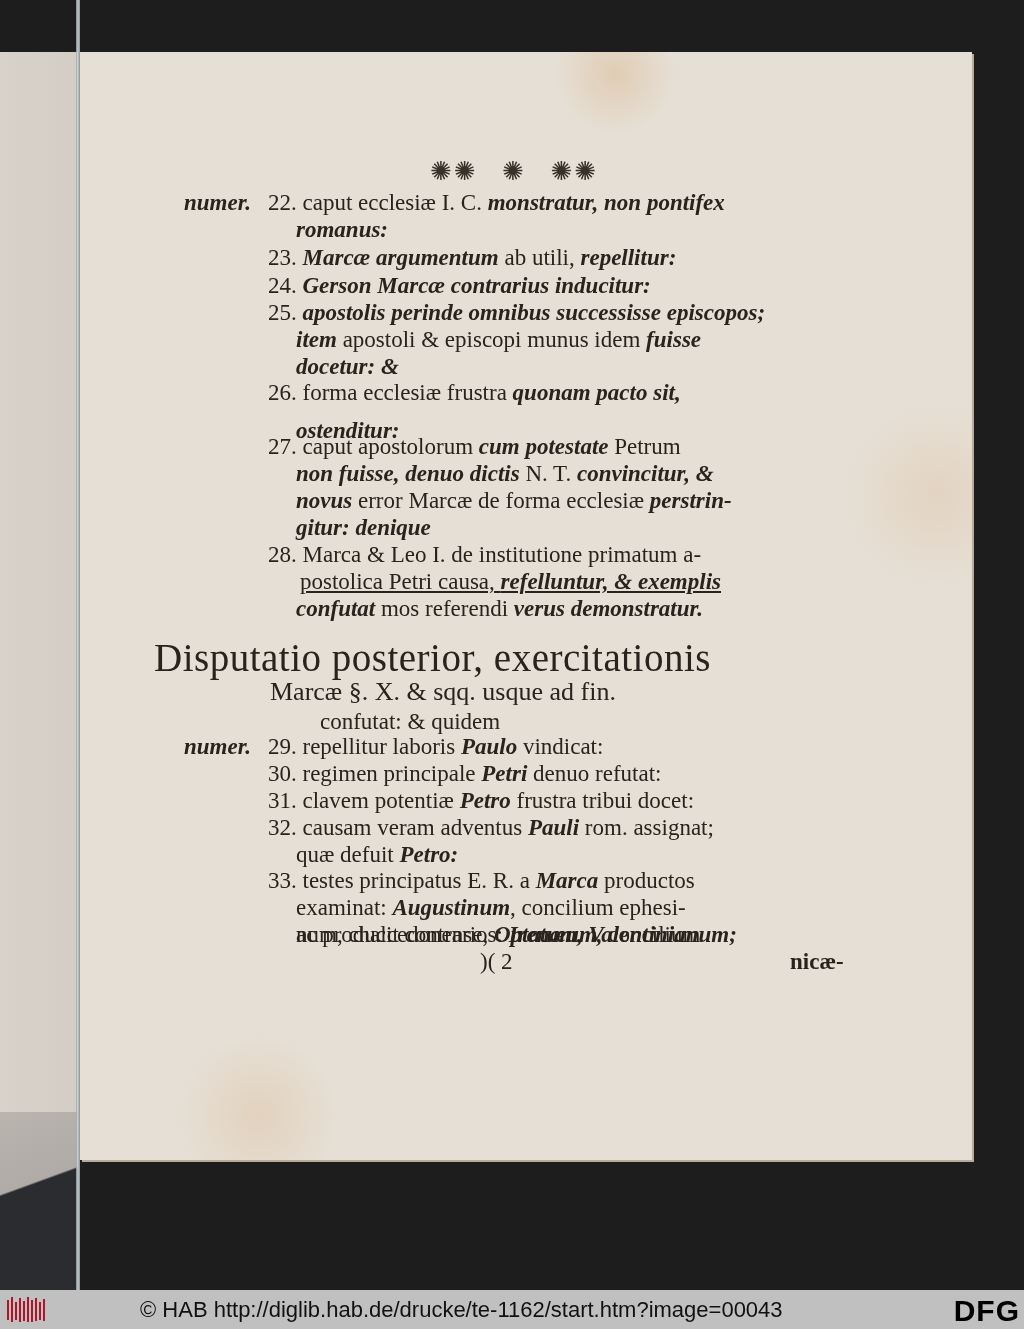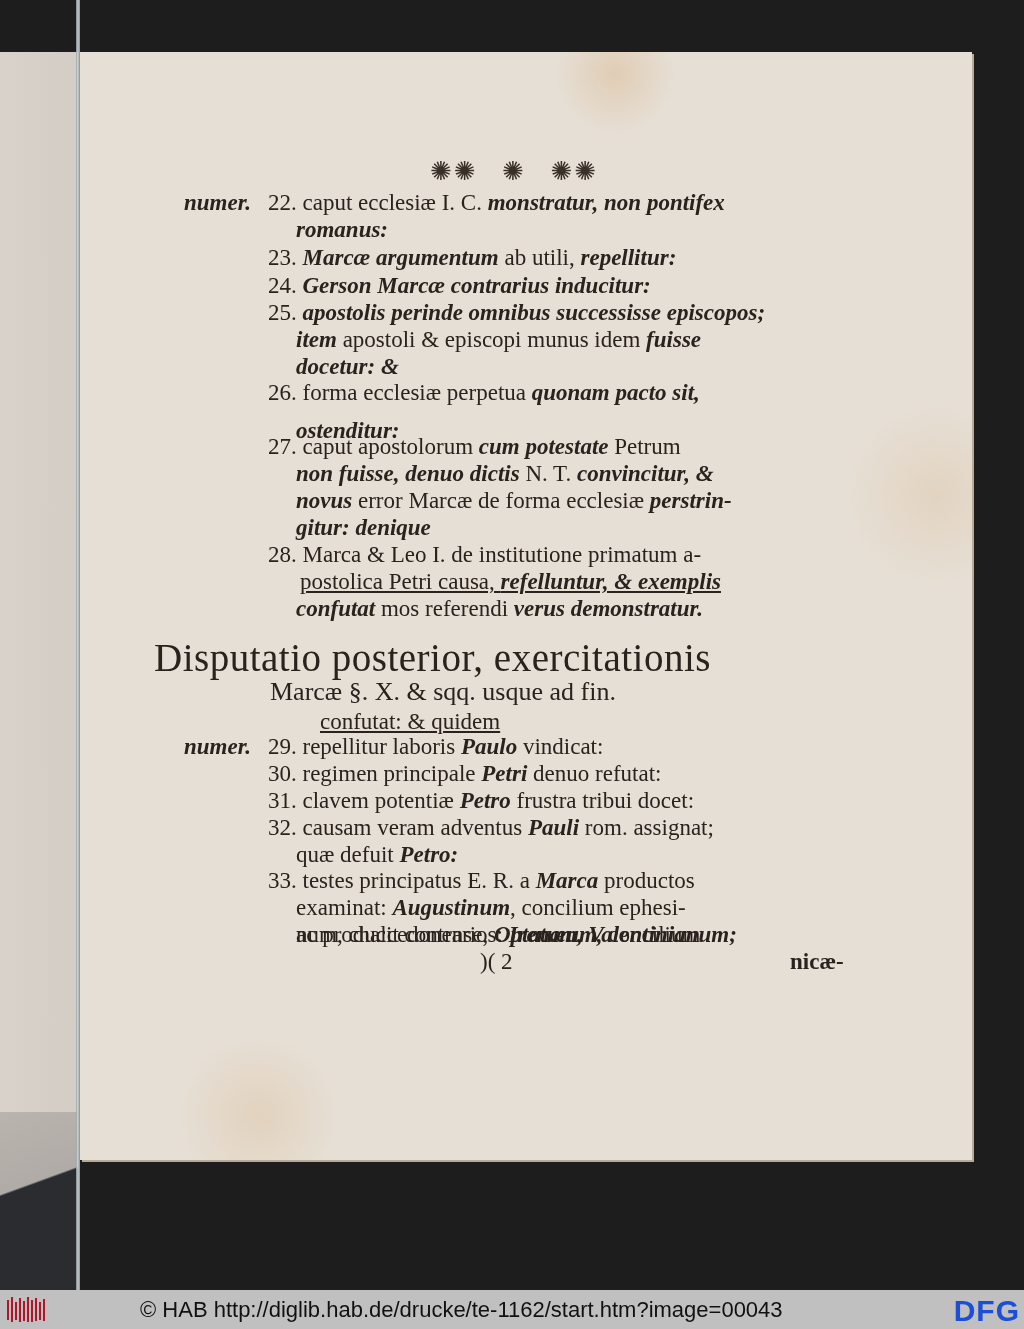--- a/index.html
+++ b/index.html
@@ -46,21 +46,21 @@
   .footer {
     position: absolute; left: 0; top: 1290px; width: 1024px; height: 46px; background: #c0c0c0;
     display: flex; align-items: center;
   }
   .hab-logo { position: absolute; left: 6px; top: 6px; width: 40px; height: 27px; }
   .footer-text {
     position: absolute; left: 140px; top: 7px;
     font-family: "Liberation Sans", "DejaVu Sans", sans-serif; font-size: 22px; color: #111;
   }
   .dfg { position: absolute; right: 4px; top: 6px; font-family: "Liberation Sans", "DejaVu Sans", sans-serif;
-         font-weight: bold; font-size: 30px; color: #1d4ed8; letter-spacing: 1px; line-height: 30px; }
+         font-weight: bold; font-size: 30px; color: #000000; letter-spacing: 1px; line-height: 30px; }
 </style>
 </head>
 <body>
 
 <div class="scan"></div>
 <div class="facing"></div>
 <div class="facing-shadow"></div>
 <div class="glass-line"></div>
 
 <div class="page">
@@ -72,34 +72,34 @@
     </div>
 
     <div id="sec1">
         <div class="line" style="top: 138px; left: 188px;"><span class="it" style="position: absolute; left: -84px;">numer.</span><span class="num">22.</span><span> caput ecclesiæ I. C. </span><span class="it">monstratur, non pontifex</span></div>
         <div class="line" style="top: 165px; left: 216px;"><span class="it">romanus:</span></div>
         <div class="line" style="top: 193px; left: 188px;"><span class="num">23.</span><span class="it"> Marcæ argumentum</span><span> ab utili, </span><span class="it">repellitur:</span></div>
         <div class="line" style="top: 221px; left: 188px;"><span class="num">24.</span><span class="it"> Gerson Marcæ contrarius inducitur:</span></div>
         <div class="line" style="top: 248px; left: 188px;"><span class="num">25.</span><span class="it"> apostolis perinde omnibus successisse episcopos;</span></div>
         <div class="line" style="top: 275px; left: 216px;"><span class="it">item</span><span> apostoli &amp; episcopi munus idem </span><span class="it">fuisse</span></div>
         <div class="line" style="top: 302px; left: 216px;"><span class="it">docetur: &amp;</span></div>
-        <div class="line" style="top: 328px; left: 188px;"><span class="num">26.</span><span> forma ecclesiæ perpetua </span><span class="it">quonam pacto sit,</span></div>
+        <div class="line" style="top: 328px; left: 188px;"><span class="num">26.</span><span> forma ecclesiæ frustra </span><span class="it">quonam pacto sit,</span></div>
         <div class="line" style="top: 366px; left: 216px;"><span class="it">ostenditur:</span></div>
         <div class="line" style="top: 382px; left: 188px;"><span class="num">27.</span><span> caput apostolorum </span><span class="it">cum potestate</span><span> Petrum</span></div>
         <div class="line" style="top: 409px; left: 216px;"><span class="it">non fuisse, denuo dictis</span><span> N. T. </span><span class="it">convincitur, &amp;</span></div>
         <div class="line" style="top: 436px; left: 216px;"><span class="it">novus</span><span> error Marcæ de forma ecclesiæ </span><span class="it">perstrin-</span></div>
         <div class="line" style="top: 463px; left: 216px;"><span class="it">gitur: denique</span></div>
         <div class="line" style="top: 490px; left: 188px; text-align: right;"><span class="num">28.</span><span> Marca &amp; Leo I. de institutione primatum a-</span></div>
         <div class="line" style="top: 517px; left: 220px; text-decoration: underline;"><span>postolica Petri causa, </span><span class="it">refelluntur, &amp; exemplis</span></div>
         <div class="line" style="top: 544px; left: 216px;"><span class="it">confutat</span><span> mos referendi </span><span class="it">verus demonstratur.</span></div>
       </div>
 
     <div class="heading h1" style="left:74px; top:583px;">Disputatio posterior, exercitationis</div>
     <div class="heading h2" style="left:190px; top:625px;">Marcæ §. X. &amp; sqq. usque ad fin.</div>
-    <div class="heading h3" style="left:240px; top:657px;text-decoration:underline;">confutat: &amp; quidem</div>
+    <div class="heading h3" style="left:240px; top:657px;">confutat: &amp; quidem</div>
 
     <div id="sec2">
         <div class="line" style="top: 682px; left: 188px;"><span class="it" style="position: absolute; left: -84px;">numer.</span><span class="num">29.</span><span> repellitur laboris </span><span class="it">Paulo</span><span> vindicat:</span></div>
         <div class="line" style="top: 709px; left: 188px;"><span class="num">30.</span><span> regimen principale </span><span class="it">Petri</span><span> denuo refutat:</span></div>
         <div class="line" style="top: 736px; left: 188px;"><span class="num">31.</span><span> clavem potentiæ </span><span class="it">Petro</span><span> frustra tribui docet:</span></div>
         <div class="line" style="top: 763px; left: 188px;"><span class="num">32.</span><span> causam veram adventus </span><span class="it">Pauli</span><span> rom. assignat;</span></div>
         <div class="line" style="top: 790px; left: 216px;"><span>quæ defuit </span><span class="it">Petro:</span></div>
         <div class="line" style="top: 816px; left: 188px;"><span class="num">33.</span><span> testes principatus E. R. a </span><span class="it">Marca</span><span> productos</span></div>
         <div class="line" style="top: 843px; left: 216px;"><span>examinat: </span><span class="it">Augustinum</span><span>, concilium ephesi-</span></div>
         <div class="line" style="top: 870px; left: 216px;"><span>num, chalcedonense, </span><span class="it">Optatum, Valentinianum;</span></div>

